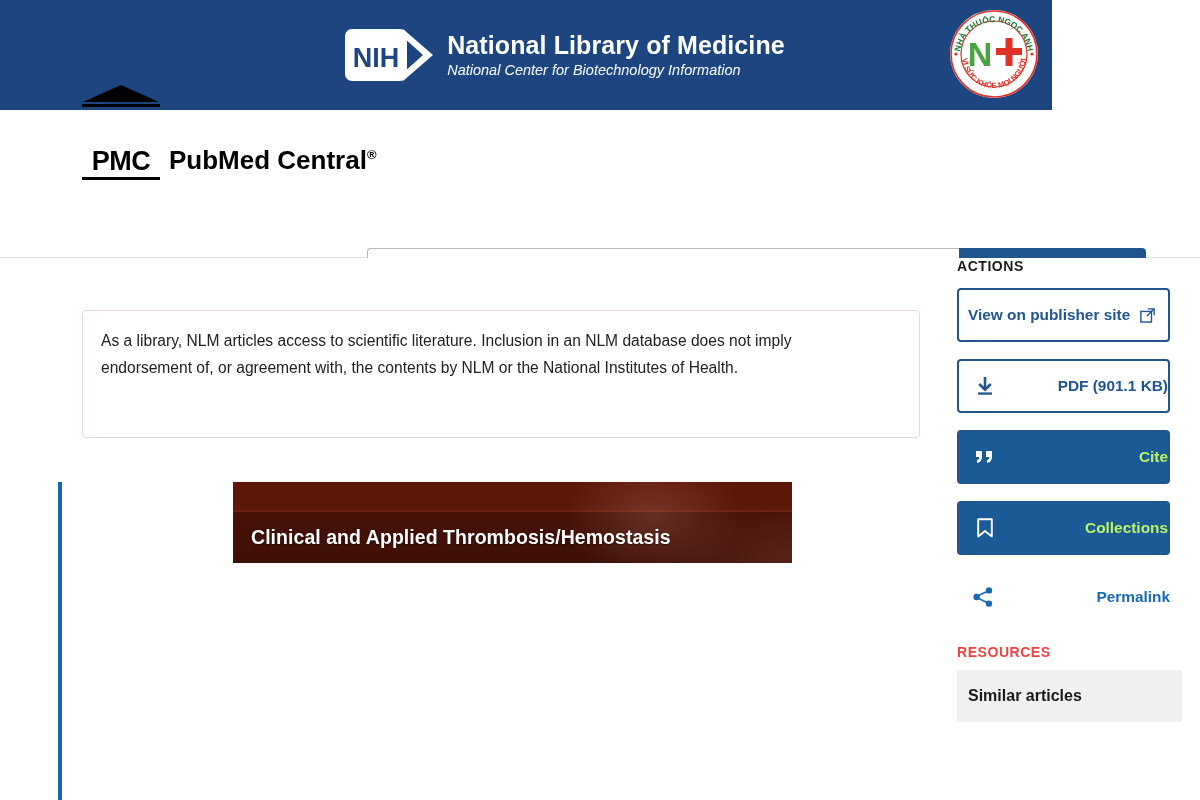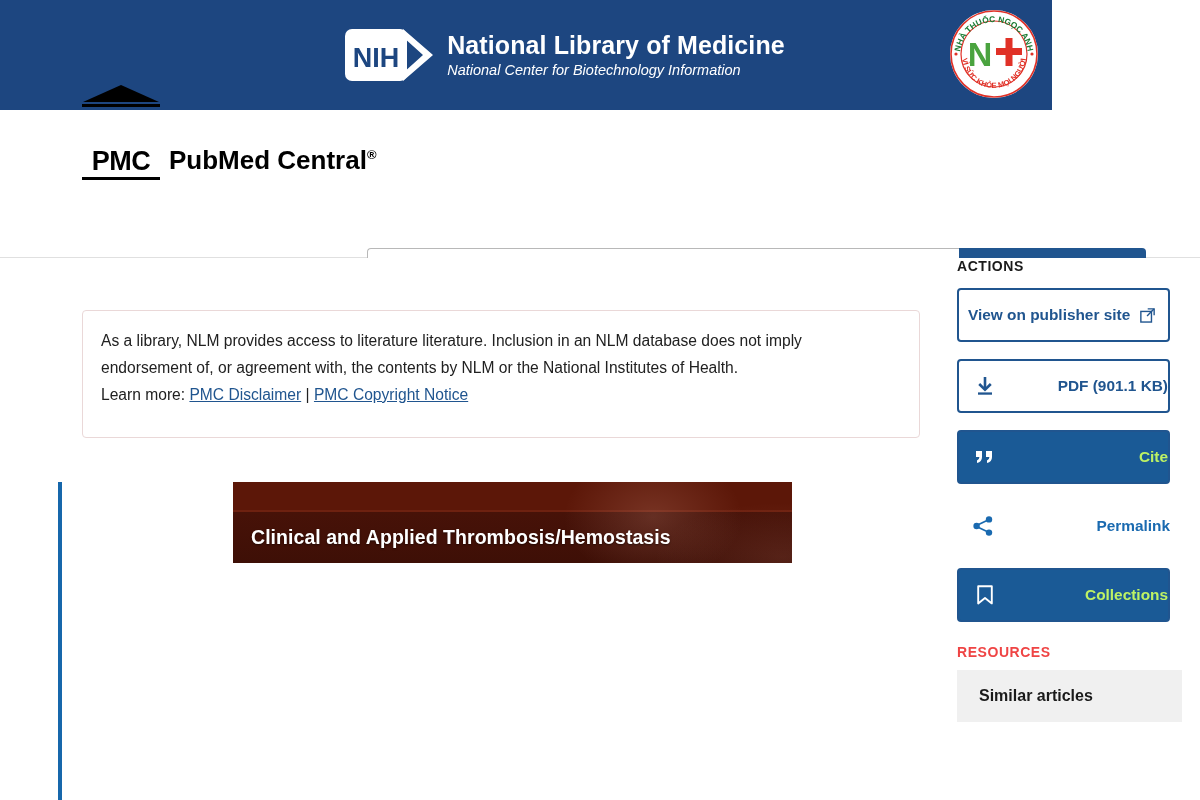--- a/index.html
+++ b/index.html
@@ -253,21 +253,21 @@
 
   .resources-head {
     font-size: 14px; font-weight: 700;
     letter-spacing: .55px; color: #ef4444;
     margin: 22px 0 10px 0;
   }
   .resource-item {
     width: 225px; height: 52px;
     background: #f0f0f0;
     display: flex; align-items: center;
-    padding-left: 22px;
+    padding-left: 11px;
     font-size: 16px;
     font-weight: 700;
     color: #1a1a1a;
     cursor: pointer;
   }
 </style>
 </head>
 <body>
 
 <div class="nih-bar">
@@ -333,28 +333,22 @@
     <span class="sep">|</span>
     <a href="#">Journal List</a>
     <span class="sep">|</span>
     <a href="#">User Guide</a>
   </div>
 </div>
 
 <div class="main">
 
   <div class="disclaimer">
-    <div>As a library, NLM provides access to literature literature. Inclusion in an NLM database does not imply</div>
+    <div>As a library, NLM articles access to scientific literature. Inclusion in an NLM database does not imply</div>
     <div>endorsement of, or agreement with, the contents by NLM or the National Institutes of Health.</div>
-    <div>
-      <span>Learn more:</span>
-      <a href="#">PMC Disclaimer</a>
-      <span>|</span>
-      <a href="#">PMC Copyright Notice</a>
-    </div>
   </div>
 
   <div class="accent-rail"></div>
 
   <div class="journal-banner">
     <div class="glow"></div>
     <div class="glow2"></div>
     <div class="journal-banner-title">Clinical and Applied Thrombosis/Hemostasis</div>
   </div>
 
@@ -385,42 +379,42 @@
     </div>
 
     <div class="side-btn solid">
       <span class="ico">
         <svg width="20" height="16" viewBox="0 0 20 16">
           <path d="M1 2 h6 v6 q0 5 -5 6 v-2.6 q2.4 -0.7 2.4 -3.4 H1 Z" fill="#ffffff"></path>
           <path d="M11 2 h6 v6 q0 5 -5 6 v-2.6 q2.4 -0.7 2.4 -3.4 H11 Z" fill="#ffffff"></path>
         </svg>
       </span>
       <span class="lbl">Cite</span>
+    </div>
+
+    <div class="side-btn solid">
+      <span class="ico">
+        <svg width="16" height="20" viewBox="0 0 16 20">
+          <path d="M1.2 1.2 h13.6 v17.2 l-6.8 -5.4 l-6.8 5.4 Z" fill="none" stroke="#ffffff" stroke-width="1.9" stroke-linejoin="round"></path>
+        </svg>
+      </span>
+      <span class="lbl">Collections</span>
     </div>
 
     <div class="side-btn plain">
       <span class="ico">
         <svg width="22" height="22" viewBox="0 0 22 22">
           <circle cx="17" cy="4.4" r="3.2" fill="#1a6ab0"></circle>
           <circle cx="17" cy="17.6" r="3.2" fill="#1a6ab0"></circle>
           <circle cx="4.6" cy="11" r="3.2" fill="#1a6ab0"></circle>
           <path d="M6.6 9.4 L15 5.4 M6.6 12.6 L15 16.6" stroke="#1a6ab0" stroke-width="1.7" fill="none"></path>
         </svg>
       </span>
       <span class="lbl">Permalink</span>
     </div>
 
-    <div class="side-btn solid">
-      <span class="ico">
-        <svg width="16" height="20" viewBox="0 0 16 20">
-          <path d="M1.2 1.2 h13.6 v17.2 l-6.8 -5.4 l-6.8 5.4 Z" fill="none" stroke="#ffffff" stroke-width="1.9" stroke-linejoin="round"></path>
-        </svg>
-      </span>
-      <span class="lbl">Collections</span>
-    </div>
-
     <div class="resources-head">RESOURCES</div>
 
     <div class="resource-item">
       <span>Similar articles</span>
     </div>
   </div>
 </div>
 
 </body></html>

